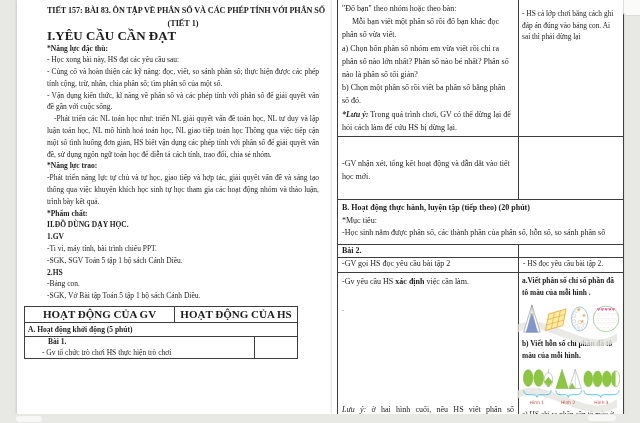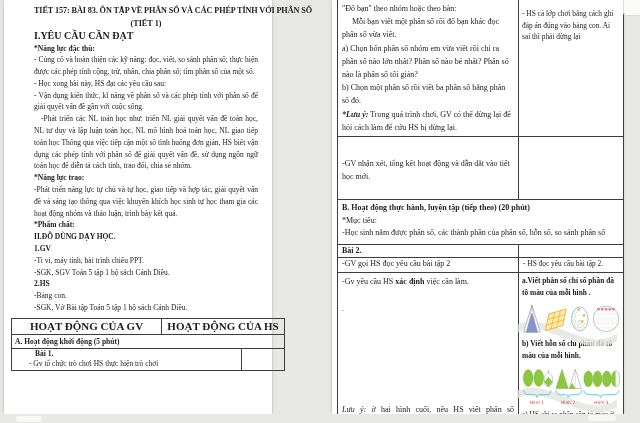--- a/index.html
+++ b/index.html
@@ -3,28 +3,28 @@
 <meta charset="utf-8">
 <style>
   html,body{margin:0;padding:0}
   body{
     width:640px;height:423px;position:relative;overflow:hidden;
     background:#e8e8e5;
     font-family:"Liberation Serif", serif;color:#1c1c1c;
     -webkit-font-smoothing:antialiased;
   }
   .page{position:absolute;top:0;height:414px;background:#ffffff;box-shadow:0 0 3px rgba(0,0,0,.22)}
-  #pageL{left:4px;width:268px}
+  #pageL{left:17px;width:316px}
   #pageR{left:332px;width:291px}
 
   
   #pageL .inner{padding:4px 14px 0 30px;font-size:7.5px;line-height:11.8px;text-align:justify}
   .title{font-weight:bold;text-align:center;font-size:8.2px;line-height:13px;white-space:nowrap;letter-spacing:-.1px;text-align:center}
   .subtitle{font-weight:bold;text-align:center;font-size:8.2px;line-height:13px}
-  .h1{font-weight:bold;font-size:10px;line-height:12.5px;text-align:left}
+  .h1{font-weight:bold;font-size:13px;line-height:12.5px;text-align:left}
   p{margin:0}
   .b{font-weight:bold}
   .bi{font-weight:bold;font-style:italic}
   .i{font-style:italic}
   .ind{text-indent:7px}
 
   table.doc{border-collapse:collapse;table-layout:fixed}
   table.doc td{border:1px solid #3e3e3e;padding:0 3px;vertical-align:top;font-size:7.5px;line-height:10.5px}
   #tblL{margin-left:-23px;margin-top:4px;width:273px}
   #tblL td.hd{font-weight:bold;text-align:center;vertical-align:middle;height:15px;font-size:11px}
@@ -63,22 +63,22 @@
 </style>
 </head>
 <body>
 
 <div class="page" id="pageL">
   <div class="inner">
     <div class="title">TIẾT 157: BÀI 83. ÔN TẬP  VỀ PHÂN SỐ VÀ CÁC PHÉP TÍNH VỚI PHÂN SỐ</div>
     <div class="subtitle">(TIẾT 1)</div>
     <p class="h1">I.YÊU CẦU CẦN ĐẠT</p>
     <p class="b">*Năng lực đặc thù:</p>
+    <p>- Học xong bài này, HS đạt các yêu cầu sau:</p>
     <p>-      Củng cố và hoàn thiện các kỹ năng: đọc, viết, so sánh phân số; thực hiện được các phép tính cộng, trừ, nhân, chia phân số; tìm phân số của một số.</p>
-    <p>- Học xong bài này, HS đạt các yêu cầu sau:</p>
     <p>-      Vận dụng kiến thức, kĩ năng về phân số và các phép tính với phân số để giải quyết vấn đề gần với cuộc sống.</p>
     <p class="ind">-Phát triển các NL toán học như: triển NL giải quyết vấn đề toán học, NL tư duy và lập luận toán học, NL mô hình hoá toán học, NL giao tiếp toán học Thông qua việc tiếp cận một số tình huống đơn giản, HS biết vận dụng các phép tính với phân số để giải quyết vấn đề, sử dụng ngôn ngữ toán học để diễn tả cách tính, trao đổi, chia sẻ nhóm.</p>
     <p class="b">*Năng lực trao:</p>
     <p>-Phát triển năng lực tự chủ và tự học, giao tiếp và hợp tác, giải quyết vấn đề và sáng tạo thông qua việc khuyến khích học sinh tự học tham gia các hoạt động nhóm và thảo luận, trình bày kết quả.</p>
     <p class="b">*Phẩm chất:</p>
     <p class="b">II.ĐỒ DÙNG DẠY HỌC.</p>
     <p class="b">1.GV</p>
     <p>-Ti vi, máy tính, bài trình chiếu PPT.</p>
     <p>-SGK, SGV Toán 5 tập 1 bộ sách Cánh Diều.</p>
     <p class="b">2.HS</p>

